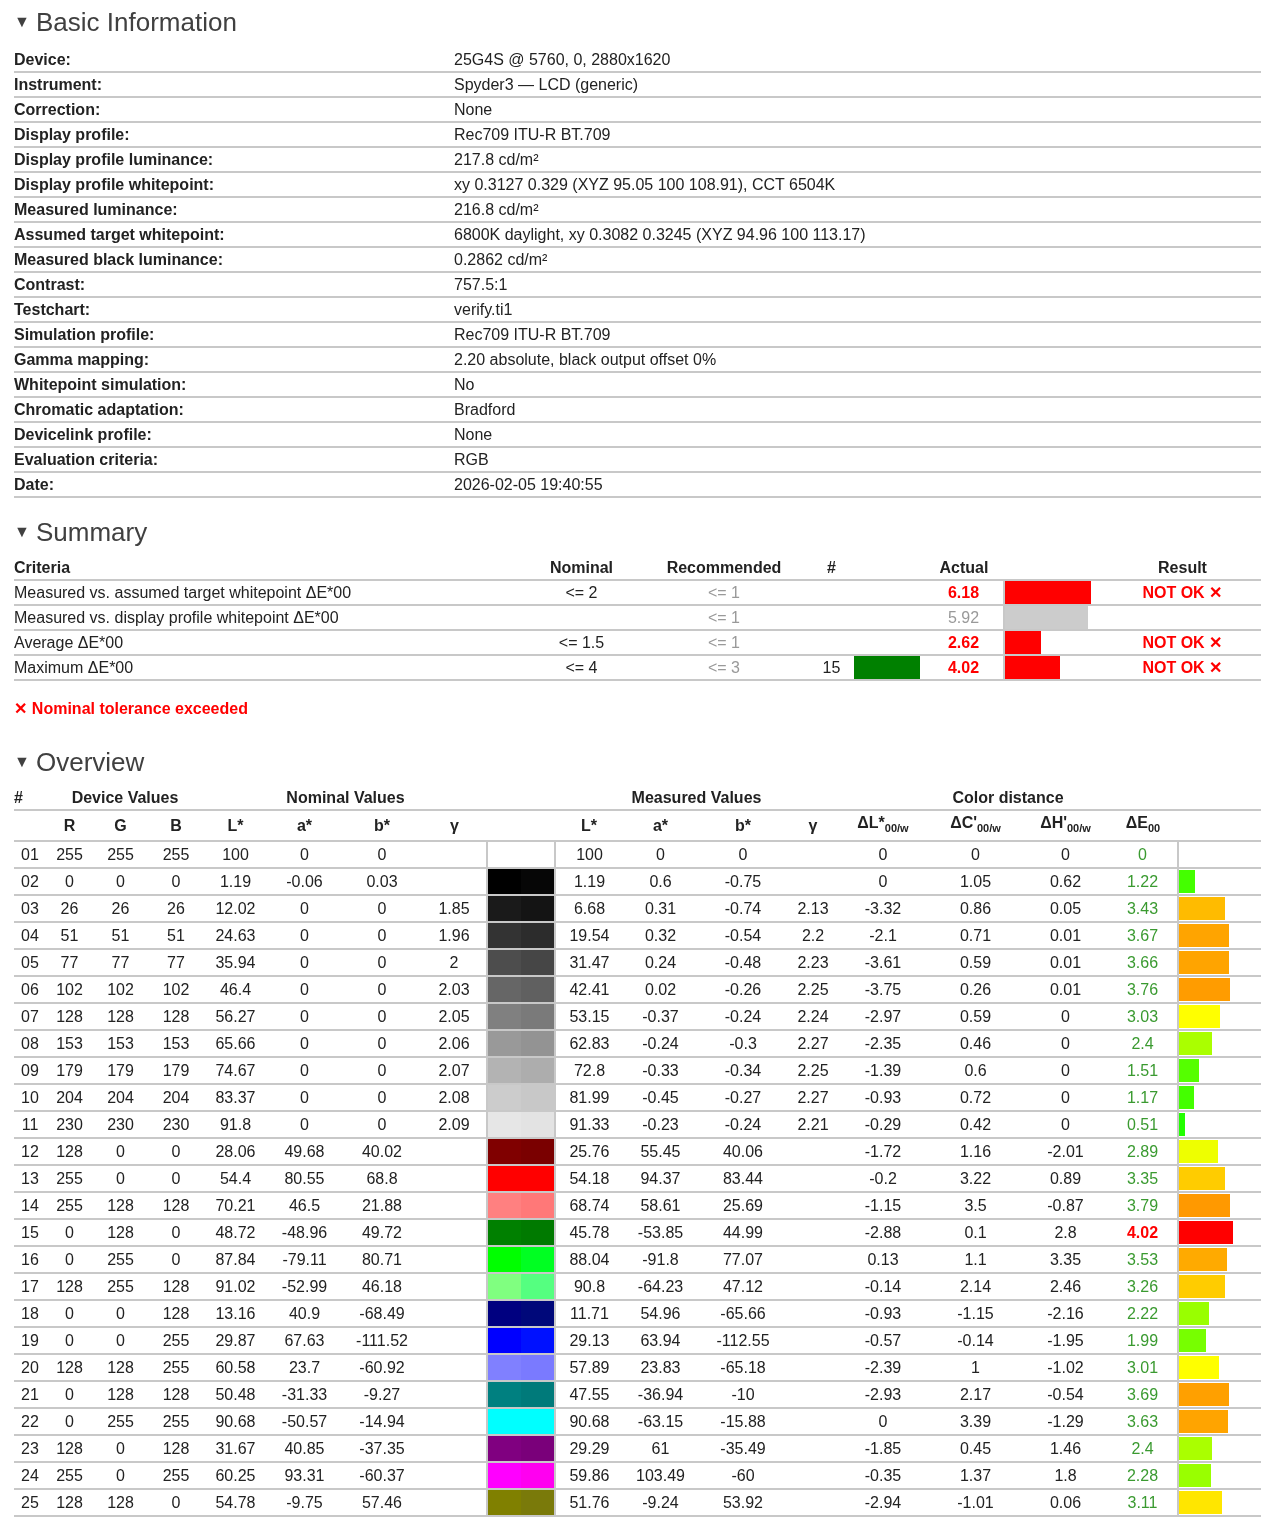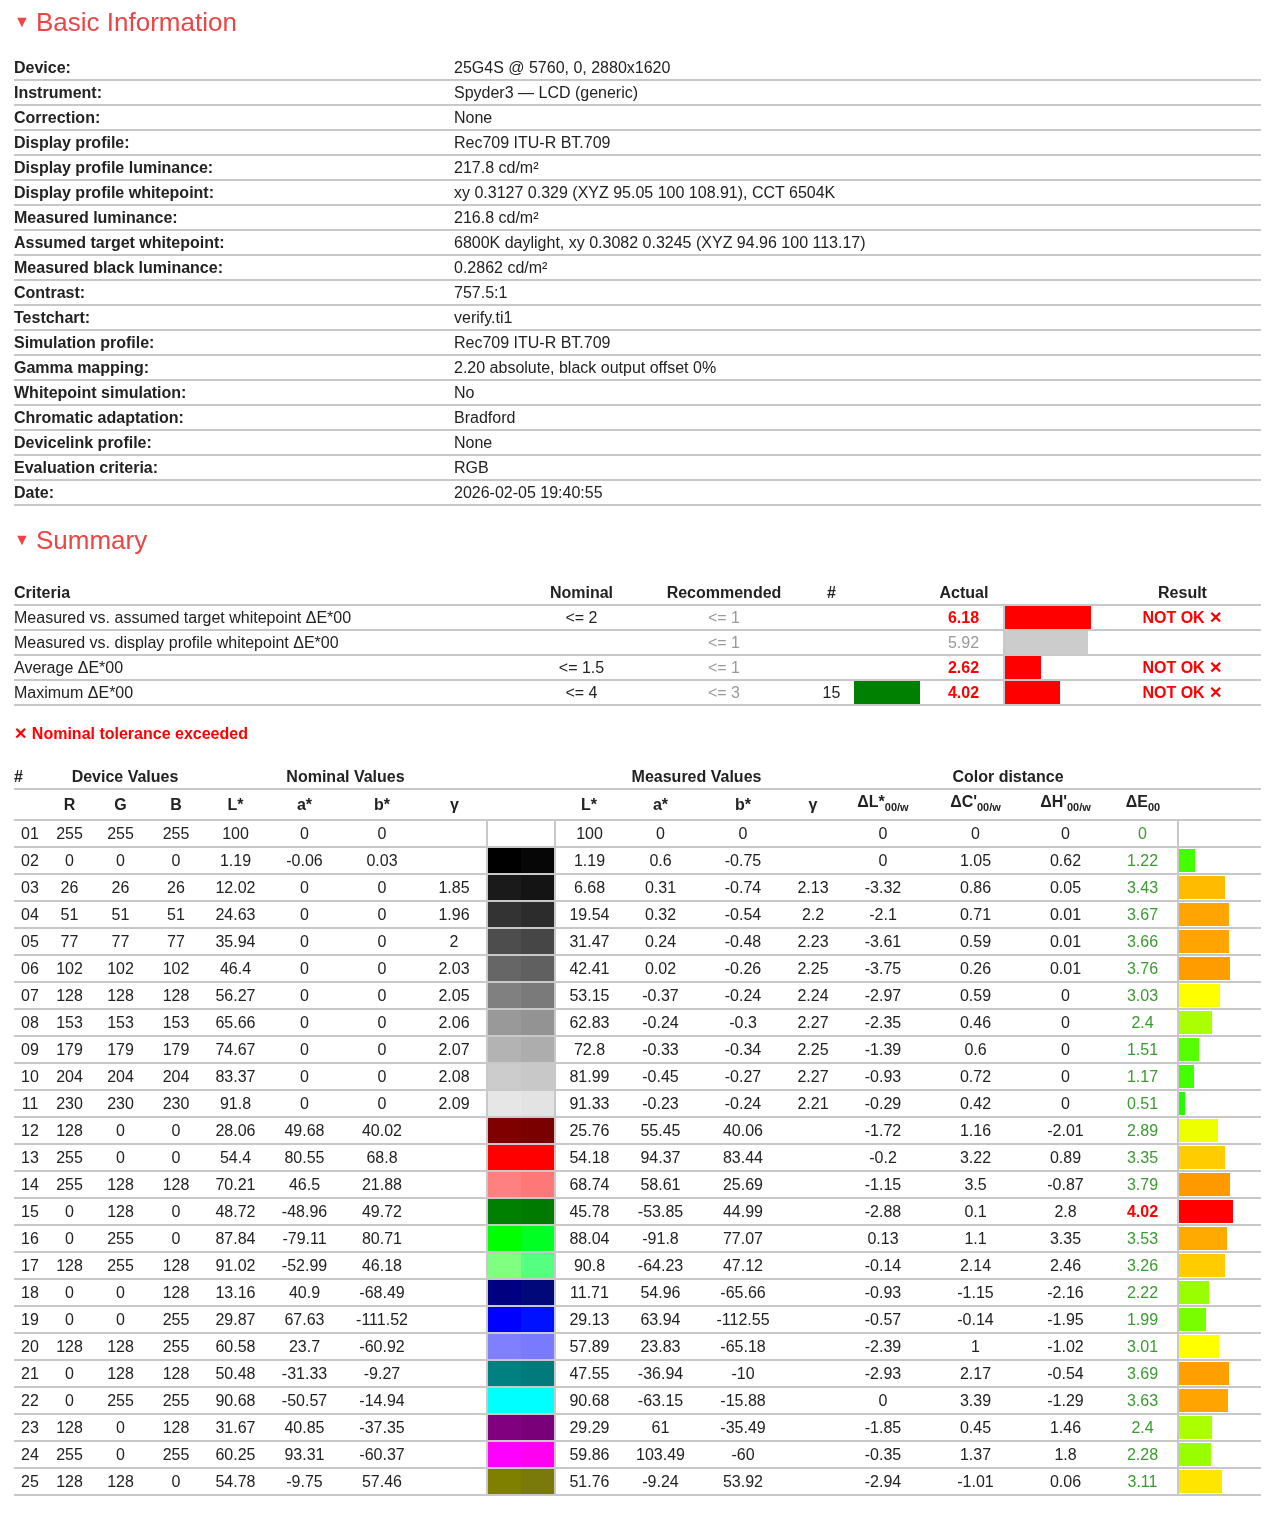--- a/index.html
+++ b/index.html
@@ -1,18 +1,18 @@
 <!DOCTYPE html>
 <html><head>
 <meta charset="utf-8">
 <style>
   html, body { margin:0; padding:0; background:#fff; }
   body { width:1277px; font-family:"Liberation Sans", sans-serif; color:#222; font-size:16px; }
   .wrap { padding:0 16px 0 14px; }
-  h2 { font-weight:normal; font-size:26px; margin:0; height:44px; line-height:44px; color:#ef4444; }
+  h2 { font-weight:normal; font-size:26px; margin:0; height:44px; line-height:44px; color:#404040; }
   h2 .tri { font-size:16px; display:inline-block; width:22px; vertical-align:4px; }
   table { border-collapse:collapse; width:1247px; }
   .info td { height:23px; border-bottom:2px solid #c8c8c8; padding:0; font-size:16px; line-height:23px; }
   .info td.k { width:440px; font-weight:bold; }
   .sum th, .sum td { height:23px; border-bottom:2px solid #c8c8c8; padding:0; font-size:16px; line-height:23px; }
   .sum th { font-weight:bold; border-bottom:2px solid #c8c8c8; }
   .c { text-align:center; }
   .grey { color:#999; }
   .red { color:#f00; font-weight:bold; }
   .bar { height:23px; display:block; }
@@ -27,21 +27,21 @@
   .de { color:#3a9a30; }
   .de.bad { color:#f00; font-weight:bold; }
   sub { font-size:11px; }
   .barcell { border-left:2px solid #c8c8c8; text-align:left !important; }
 </style>
 </head>
 <body>
 
 <div class="wrap">
   <h2><span class="tri">▼</span><span>Basic Information</span></h2>
-  <table class="info" style="margin-top:12px">
+  <table class="info" style="margin-top:4px">
     <tbody id="info-body">
         <tr>
           <td class="k">Device:</td>
           <td>25G4S @ 5760, 0, 2880x1620</td>
         </tr>
         <tr>
           <td class="k">Instrument:</td>
           <td>Spyder3 — LCD (generic)</td>
         </tr>
         <tr>
@@ -105,21 +105,21 @@
           <td>RGB</td>
         </tr>
         <tr>
           <td class="k">Date:</td>
           <td>2026-02-05 19:40:55</td>
         </tr>
       </tbody>
   </table>
 
   <h2 style="margin-top:12px"><span class="tri">▼</span><span>Summary</span></h2>
-  <table class="sum" style="margin-top:19px">
+  <table class="sum" style="margin-top:2px">
     <thead>
       <tr>
         <th style="text-align:left;width:510px">Criteria</th>
         <th class="c" style="width:115px">Nominal</th>
         <th class="c" style="width:170px">Recommended</th>
         <th class="c" style="width:45px">#</th>
         <th style="width:70px"></th>
         <th class="c" style="width:80px">Actual</th>
         <th style="width:100px"></th>
         <th class="c">Result</th>
@@ -173,20 +173,21 @@
           <td class="c red">4.02</td>
           <td style="border-left:2px solid #c8c8c8">
             <span class="bar" style="width:55px;background:#ff0000"></span>
           </td>
           <td class="c red">NOT OK ✕</td>
         </tr>
       </tbody>
   </table>
   <div class="note">✕ Nominal tolerance exceeded</div>
 
+  <h2><span class="tri">▼</span><span>Overview</span></h2>
   <table class="ov" style="margin-top:2px">
     <colgroup>
       <col style="width:32px">
         <col style="width:47px">
         <col style="width:55px">
         <col style="width:56px">
         <col style="width:63px">
         <col style="width:75px">
         <col style="width:80px">
         <col style="width:65px">

